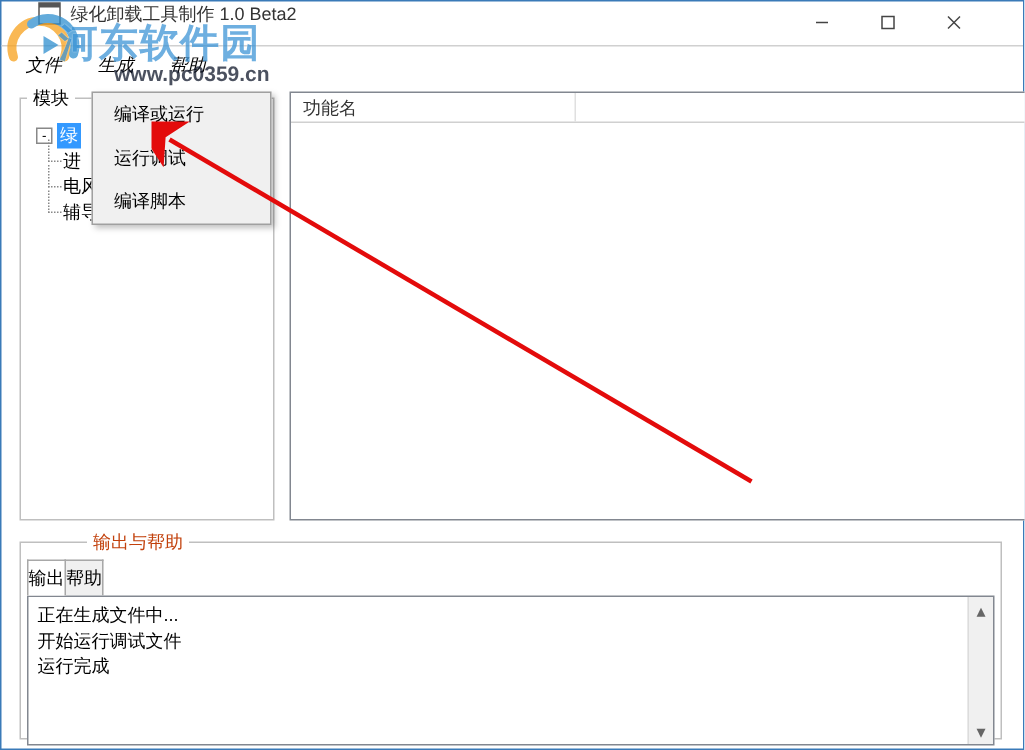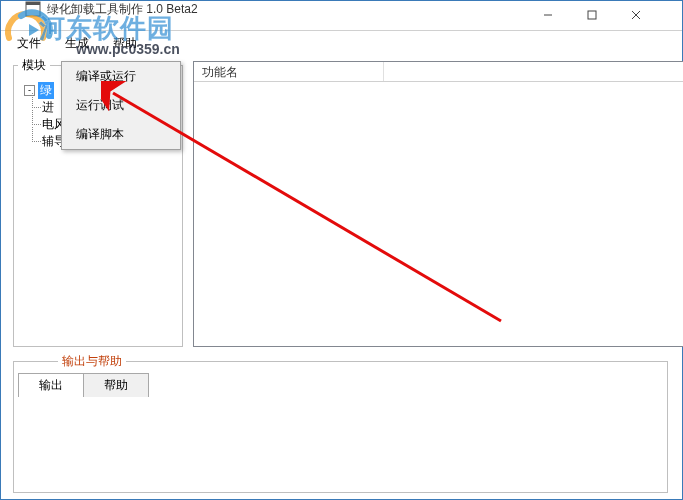--- a/index.html
+++ b/index.html
@@ -5,21 +5,21 @@
 * { box-sizing: border-box; margin: 0; padding: 0; font-family: "Microsoft YaHei", SimSun, Arial, sans-serif; font-size: 12px; }
 body { background: #fff; width: 683px; height: 500px; position: relative; overflow: hidden; }
 
 .window { border: 1px solid #3a7ab8; width: 683px; height: 500px; background: #fff; position: relative; }
 .titlebar { height: 30px; display: flex; padding: 0 24px; border-bottom: 1px solid #d0d0d0; }
 .titlebar .appicon { width: 16px; height: 16px; margin-right: 6px; display: inline-flex; }
 .titlebar .title { flex: 1; color: #333; }
 .winbtns { display: flex; gap: 0; }
 .winbtn { width: 44px; height: 28px; display: flex; align-items: center; justify-content: center; cursor: pointer; color: #444; }
 
-.menubar { height: 24px; display: flex; align-items: center; padding: 0 6px; gap: 4px; }
+.menubar { height: 24px; display: flex; align-items: center; padding: 0 6px; gap: 4px; font-style: italic; }
 .menuitem { padding: 2px 10px; cursor: pointer; }
 
 .fieldset-tree { position: absolute; left: 12px; top: 56px; width: 170px; height: 290px; border: 1px solid #bfbfbf; padding: 6px 4px; }
 .fieldset-tree > legend { padding: 0 4px; color: #000000; }
 .tree { padding: 2px 6px; }
 .tree-root { display: flex; align-items: center; gap: 3px; }
 .tree-root .exp { width: 11px; height: 11px; border: 1px solid #888; display: inline-flex; align-items: center; justify-content: center; font-size: 9px; line-height: 1; cursor: pointer; }
 .tree-child { margin-left: 18px; position: relative; white-space: nowrap; }
 .tree-child::before { content: ""; position: absolute; left: -10px; top: -6px; width: 8px; height: 14px; border-left: 1px dotted #888; border-bottom: 1px dotted #888; }
 .selected { background: #3399ff; color: #fff; padding: 0 2px; }
@@ -29,21 +29,21 @@
 
 .listview { position: absolute; left: 192px; top: 60px; width: 558px; height: 286px; border: 1px solid #828790; background: #fff; }
 .listhead { display: flex; height: 20px; border-bottom: 1px solid #d0d0d0; background: #fff; }
 .col { border-right: 1px solid #e0e0e0; padding: 2px 8px; color: #333; cursor: pointer; }
 .col.c1 { width: 190px; }
 .col.c2 { flex: 1; }
 
 .fieldset-out { position: absolute; left: 12px; top: 352px; width: 655px; height: 140px; border: 1px solid #bfbfbf; }
 .fieldset-out > legend { padding: 0 4px; color: #c2410c; margin-left: 44px; }
 .tabs { display: flex; margin-left: 4px; margin-top: 3px; }
-.tab { border: 1px solid #a8a8a8; border-bottom: none; padding: 3px 20px; background: #f0f0f0; cursor: pointer; margin-right: -1px; }
+.tab { border: 1px solid #a8a8a8; border-bottom: none; padding: 3px 0; background: #f0f0f0; cursor: pointer; margin-right: -1px; }
 .tab.active { background: #fff; position: relative; z-index: 2; }
 .outbox { margin: 0 4px 4px 4px; border: 1px solid #828790; height: 100px; background: #fff; position: relative; }
 .outtext { padding: 4px 6px; white-space: pre-line; line-height: 1.4; overflow: hidden; height: 100%; }
 .scroll-v { position: absolute; right: 0; top: 0; width: 17px; height: 100%; background: #f0f0f0; border-left: 1px solid #dcdcdc; }
 .sbtn { width: 100%; height: 17px; display: flex; align-items: center; justify-content: center; color: #666; cursor: pointer; }
 .sbtn.bot { position: absolute; bottom: 0; }
 
 .watermark { position: absolute; pointer-events: none; z-index: 50; opacity: 0.75; }
 .wm-logo { left: 0; top: 5px; }
 .wm-logo svg { display:block; }
@@ -115,20 +115,29 @@
       <div class="col c1">功能名</div>
     </div>
   </div>
 
   <fieldset class="fieldset-out">
     <legend>输出与帮助</legend>
     <div class="tabs">
       <div class="tab active">输出</div>
       <div class="tab">帮助</div>
     </div>
+    <div class="outbox">
+      <div class="outtext">正在生成文件中...
+开始运行调试文件
+运行完成</div>
+      <div class="scroll-v">
+        <div class="sbtn">▴</div>
+        <div class="sbtn bot">▾</div>
+      </div>
+    </div>
   </fieldset>
 
   <svg class="arrow" style="left:100px; top:80px;" width="420" height="260">
     <defs>
         <marker id="ah" markerWidth="12" markerHeight="12" refX="2" refY="6" orient="auto">
           <path d="M0,0 L12,6 L0,12 L3,6 Z" fill="#e30b0b"></path>
         </marker>
       </defs>
     <line x1="400" y1="240" x2="12" y2="12" stroke="#e30b0b" stroke-width="3" marker-end="url(#ah)"></line>
   </svg>

